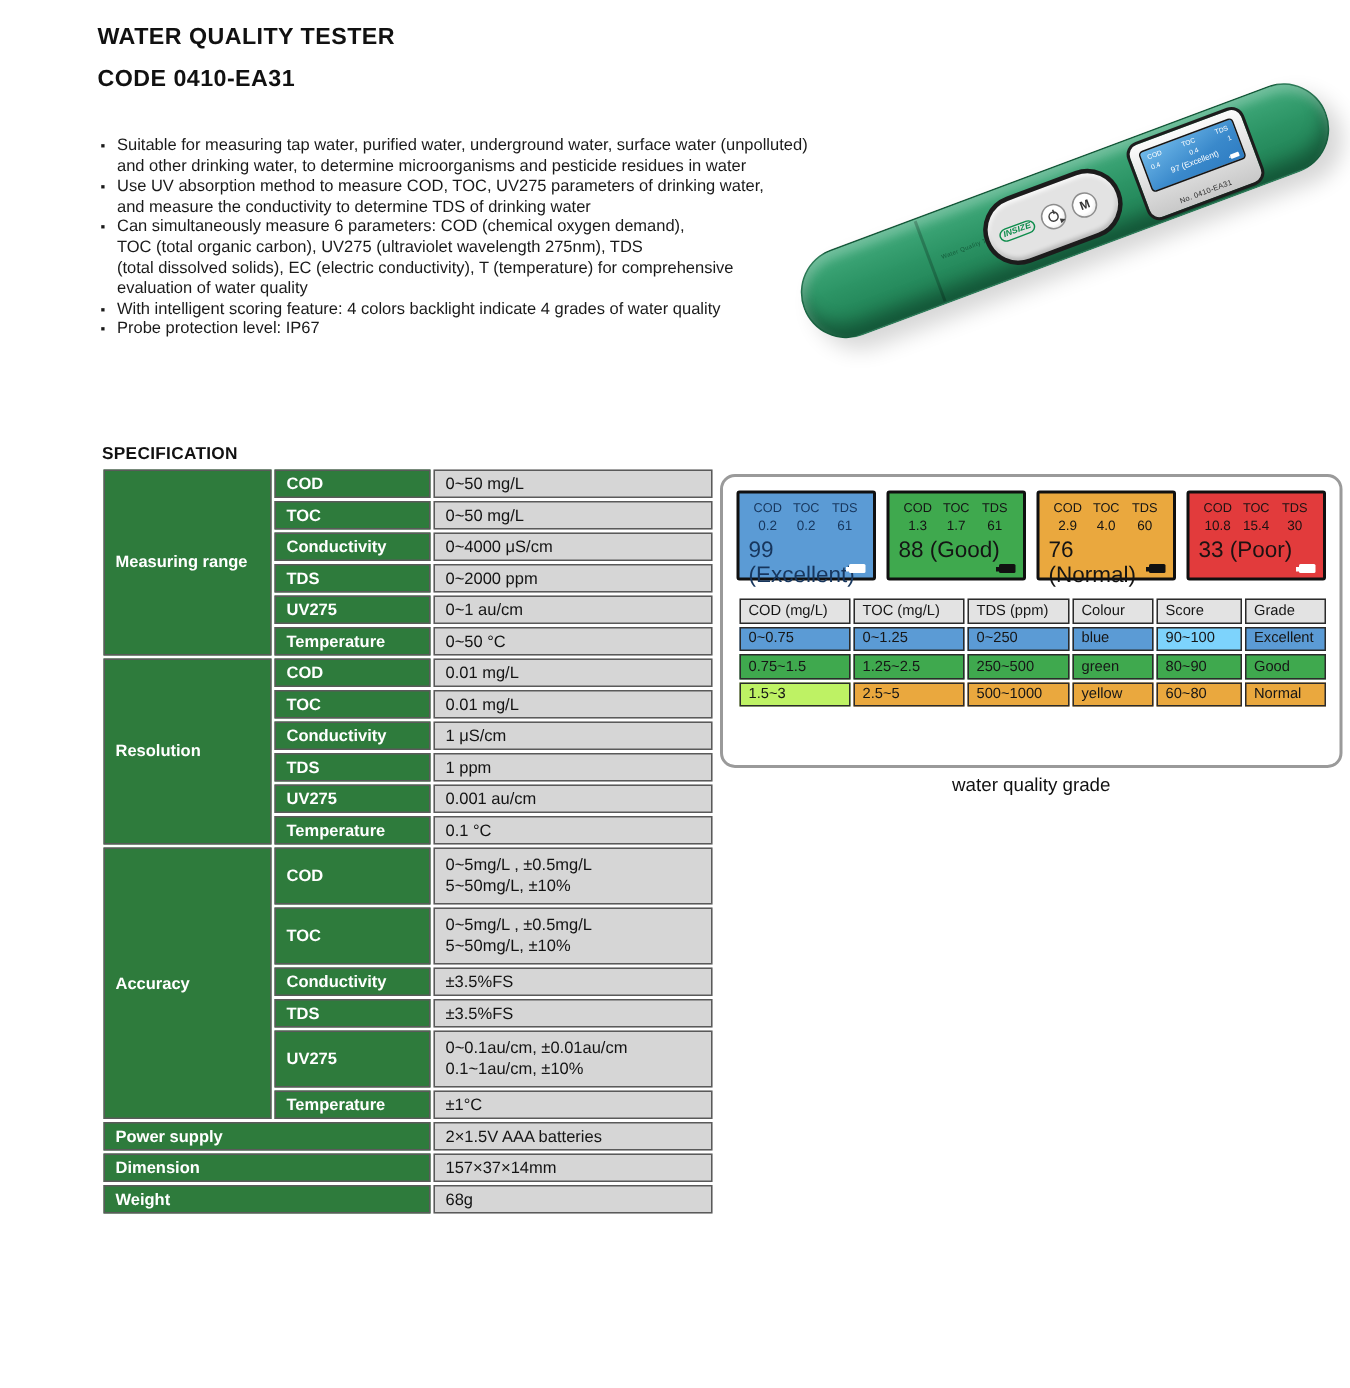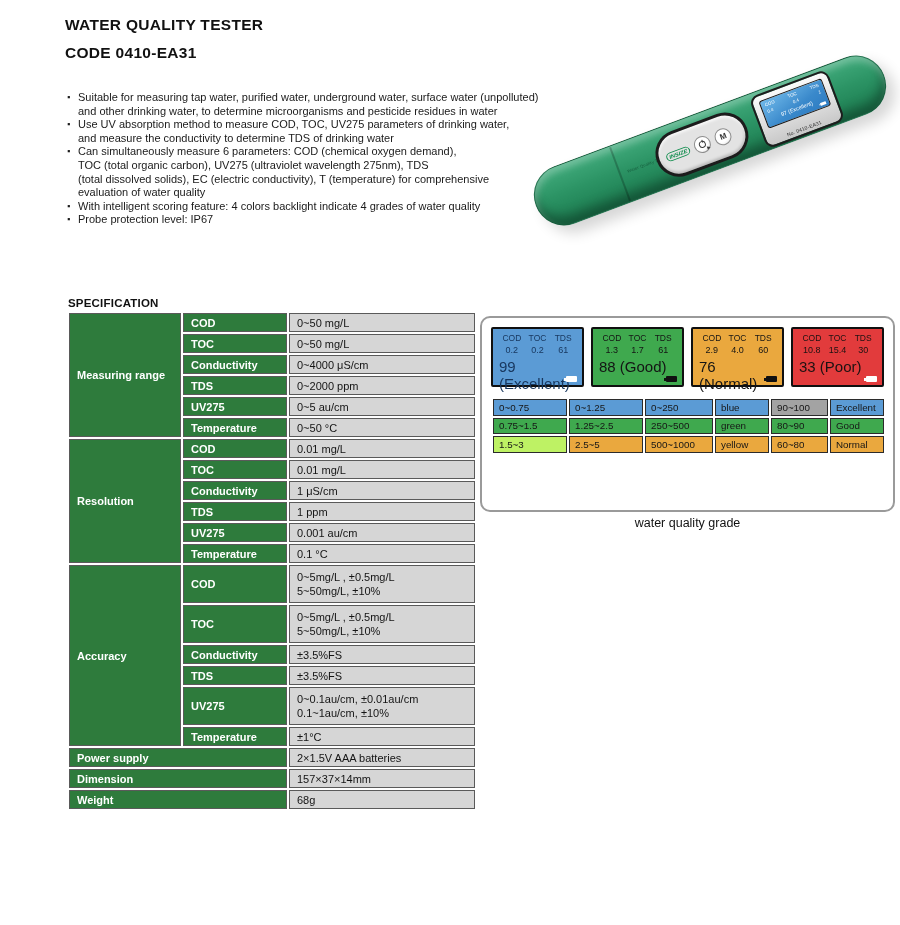--- a/index.html
+++ b/index.html
@@ -154,21 +154,21 @@
         <tr>
           <td class="gcell">Conductivity</td>
           <td class="vcell">0~4000 μS/cm</td>
         </tr>
         <tr>
           <td class="gcell">TDS</td>
           <td class="vcell">0~2000 ppm</td>
         </tr>
         <tr>
           <td class="gcell">UV275</td>
-          <td class="vcell">0~5 au/cm</td>
+          <td class="vcell">0~1 au/cm</td>
         </tr>
         <tr>
           <td class="gcell">Temperature</td>
           <td class="vcell">0~50 °C</td>
         </tr>
         <tr>
           <td class="gcell" rowspan="6">Resolution</td>
           <td class="gcell">COD</td>
           <td class="vcell">0.01 mg/L</td>
         </tr>
@@ -298,25 +298,33 @@
       <colgroup>
           <col style="width:74px">
           <col style="width:74px">
           <col style="width:68px">
           <col style="width:54px">
           <col style="width:57px">
           <col style="width:54px">
         </colgroup>
       <tbody id="grade-body">
           <tr>
+            <th>COD (mg/L)</th>
+            <th>TOC (mg/L)</th>
+            <th>TDS (ppm)</th>
+            <th>Colour</th>
+            <th>Score</th>
+            <th>Grade</th>
+          </tr>
+          <tr>
             <td style="background: rgb(91, 155, 213);">0~0.75</td>
             <td style="background: rgb(91, 155, 213);">0~1.25</td>
             <td style="background: rgb(91, 155, 213);">0~250</td>
             <td style="background: rgb(91, 155, 213);">blue</td>
-            <td style="background: #a3a3a3;">90~100</td>
+            <td style="background: #7dd3fc;">90~100</td>
             <td style="background: rgb(91, 155, 213);">Excellent</td>
           </tr>
           <tr>
             <td style="background: rgb(63, 169, 78);">0.75~1.5</td>
             <td style="background: rgb(63, 169, 78);">1.25~2.5</td>
             <td style="background: rgb(63, 169, 78);">250~500</td>
             <td style="background: rgb(63, 169, 78);">green</td>
             <td style="background: rgb(63, 169, 78);">80~90</td>
             <td style="background: rgb(63, 169, 78);">Good</td>
           </tr>

